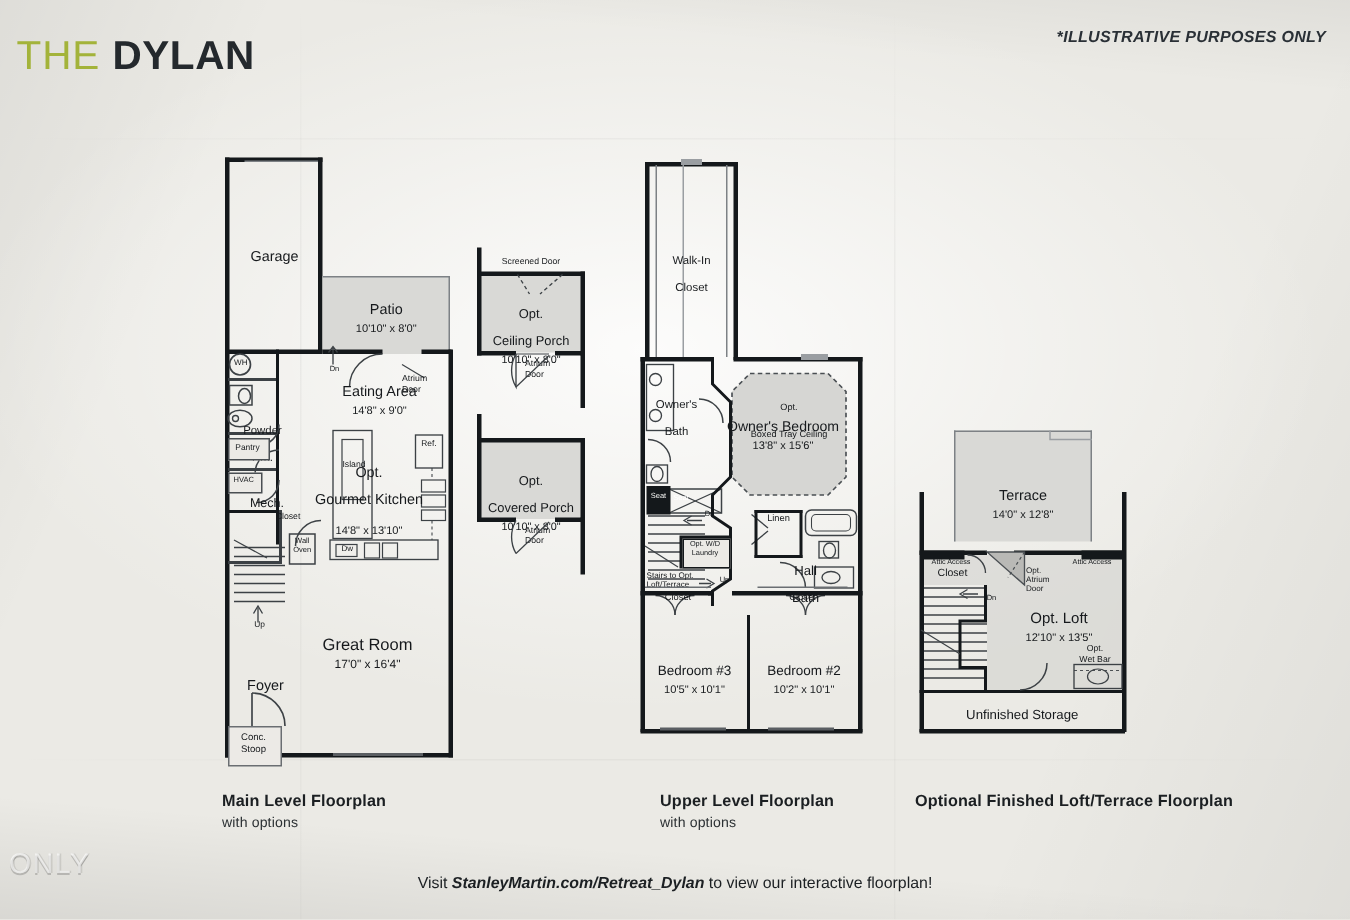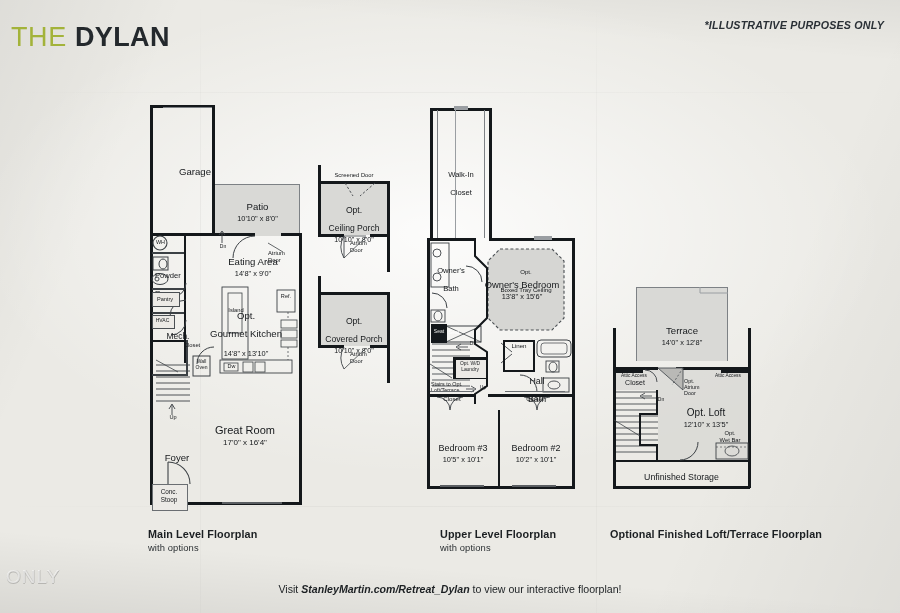--- a/index.html
+++ b/index.html
@@ -173,21 +173,21 @@
       <rect x="277" y="290" width="18" height="22" fill="none" stroke="#3c4145" stroke-width="0.9"></rect>
       <rect x="281" y="320" width="16" height="8" fill="none" stroke="#3c4145" stroke-width="0.8"></rect>
       <rect x="281" y="330" width="16" height="8" fill="none" stroke="#3c4145" stroke-width="0.8"></rect>
       <rect x="281" y="340" width="16" height="7" fill="none" stroke="#3c4145" stroke-width="0.8"></rect>
       <line x1="288" y1="312" x2="288" y2="320" stroke="#3c4145" stroke-width="0.7" stroke-dasharray="2 2"></line>
       <line x1="288" y1="347" x2="288" y2="360" stroke="#3c4145" stroke-width="0.7" stroke-dasharray="2 2"></line>
 
       <rect x="193" y="356" width="17" height="20" fill="none" stroke="#3c4145" stroke-width="1"></rect>
     </svg>
 
-    <div class="room" style="left:164px;top:161px;width:62px;">
+    <div class="room" style="left:152px;top:161px;width:62px;">
       <span class="rname">Garage</span>
     </div>
 
     <div class="room" style="left:205px;top:251px;width:96px;">
       <span class="rname">Eating Area</span>
       <span class="rdim">14'8" x 9'0"</span>
     </div>
 
     <div class="room" style="left:196px;top:305px;width:100px;">
       <span class="rname">Opt.</span><br>
@@ -201,21 +201,21 @@
     <div class="room" style="left:190px;top:420px;width:110px;">
       <span class="rname big">Great Room</span>
       <span class="rdim big">17'0" x 16'4"</span>
     </div>
 
     <div class="room" style="left:156px;top:447px;width:42px;">
       <span class="rname">Foyer</span>
     </div>
 
     <div class="tiny" style="left:152px;top:240px;width:17px;font-size:5.4px;">WH</div>
-    <div class="room" style="left:155px;top:264px;width:40px;text-align:left;">
+    <div class="room" style="left:155px;top:276px;width:40px;text-align:center;">
       <span class="rname sm">Powder</span><br>
       <span class="rname sm">Rm.</span>
     </div>
     <div class="tinybox" style="left:152px;top:292px;width:26px;height:13px;"></div>
     <div class="tiny" style="left:152px;top:296px;width:26px;font-size:5.6px;">Pantry</div>
     <div class="tinybox" style="left:152px;top:315px;width:21px;height:12px;"></div>
     <div class="tiny" style="left:152px;top:318px;width:21px;font-size:5px;">HVAC</div>
     <div class="room" style="left:158px;top:325px;width:40px;">
       <span class="rname sm" style="font-size:8.4px;">Mech.</span>
     </div>

